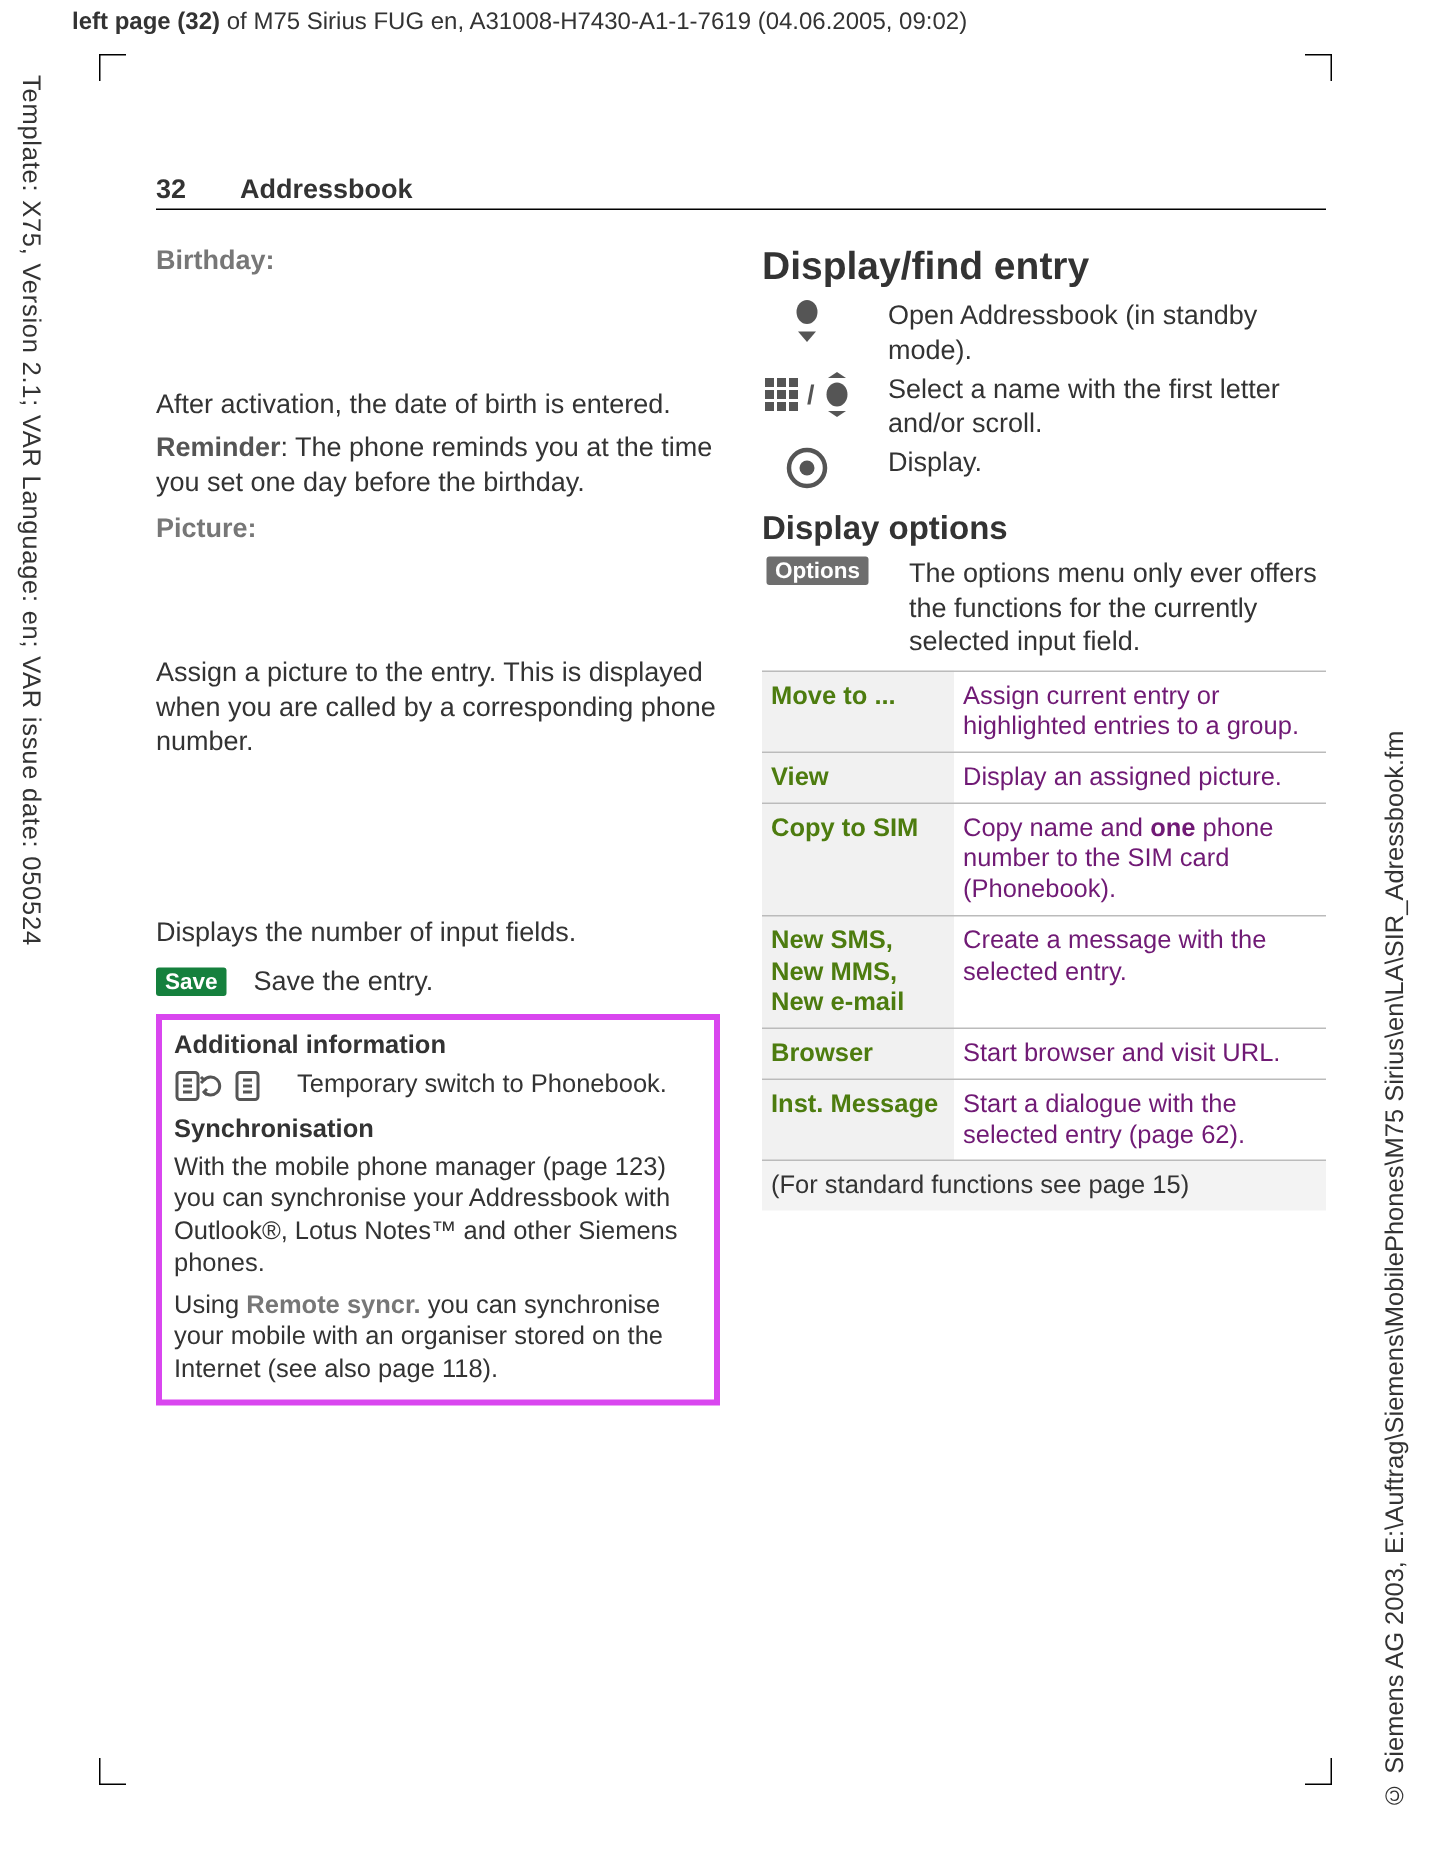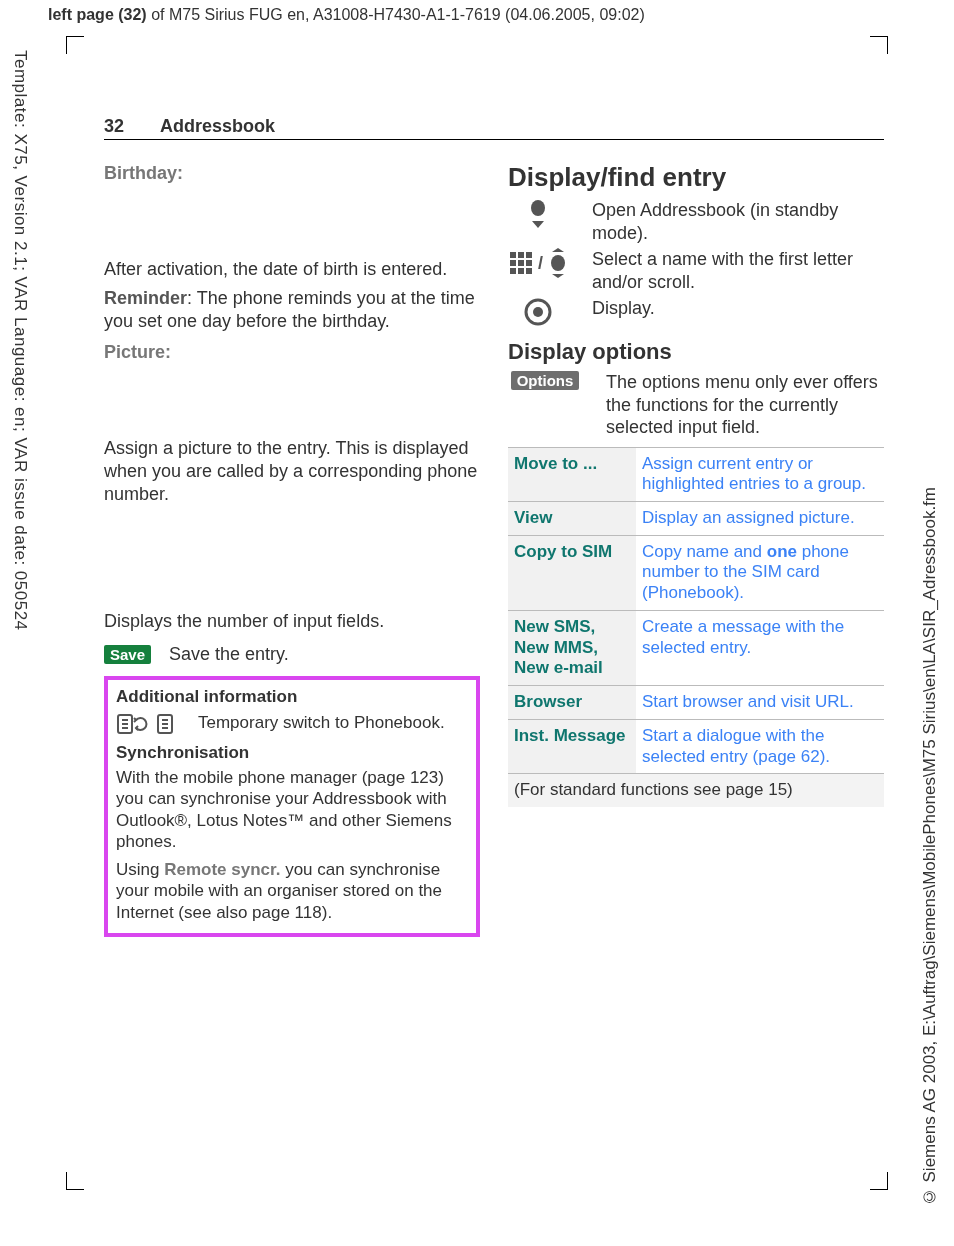--- a/index.html
+++ b/index.html
@@ -33,22 +33,22 @@
   h2.big { font-size: 26px; font-weight: bold; margin-bottom: 6px; }
   h3.sub { font-size: 22px; font-weight: bold; margin: 12px 0 6px; }
   .iconrow { display: flex; align-items: flex-start; gap: 24px; margin-bottom: 4px; }
   .iconrow .ic { flex: 0 0 60px; display: flex; justify-content: center; }
   .iconrow .txt { flex: 1; font-size: 18px; line-height: 1.25; }
   .optpill { display: inline-block; background: #6e6e6e; color: #fff; font-weight: bold; font-size: 15px; padding: 1px 6px; border-radius: 2px; }
   table.opts { width: 100%; border-collapse: collapse; margin-top: 8px; font-size: 17px; }
   table.opts tr { border-top: 1px solid #bbb; }
   table.opts tr:last-child td { padding-bottom:6px;}
   table.opts td { padding: 6px 6px; vertical-align: top; line-height: 1.22; }
-  table.opts td.k { width: 128px; font-weight: bold; color: #0f766e; background: #f1f1f1; }
-  table.opts td.v { color: #3b82f6; margin-left: 24px; }
+  table.opts td.k { width: 128px; font-weight: bold; color: #4d7c0f; background: #f1f1f1; }
+  table.opts td.v { color: #701a75; margin-left: 24px; }
   .footrow td { background: #f3f3f3 !important; color:#333; font-weight: normal;}
   svg { display:block; }
 </style>
 </head>
 <body>
 
 <div class="page">
   <div class="crop-tl"></div>
   <div class="crop-tr"></div>
   <div class="crop-bl"></div>

